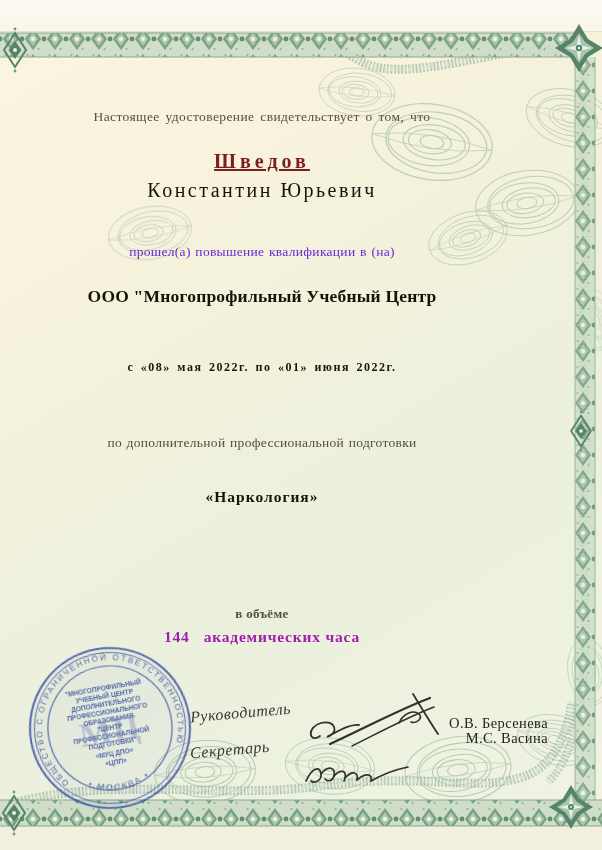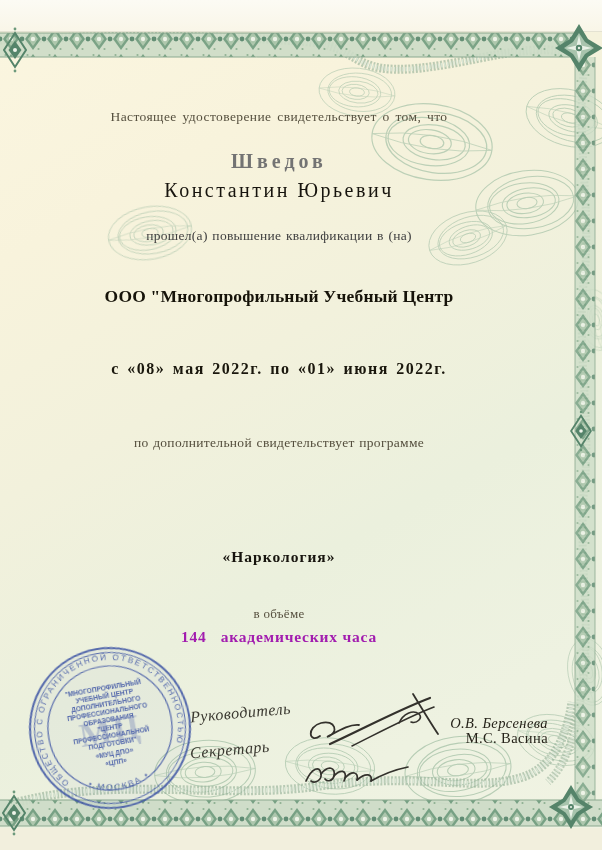--- a/index.html
+++ b/index.html
@@ -17,39 +17,39 @@
     position:absolute;left:0;top:0;width:602px;height:31px;
     background:linear-gradient(180deg,#fcfbf4 0%,#f9f6e8 100%);
     border-bottom:1px solid #e4e2d2;
   }
   .paper-bottom-margin{
     position:absolute;left:0;top:828px;width:602px;height:22px;
     background:#f2efdd;
   }
   svg.deco{position:absolute;left:0;top:0;width:602px;height:850px;z-index:1;}
   .textlayer{position:absolute;inset:0;z-index:2;}
-  .cline{position:absolute;left:0;width:524px;text-align:center;margin-left:17px;}
+  .cline{position:absolute;left:0;width:524px;text-align:center;}
   .intro{top:109px;font-size:13.5px;color:#56503f;letter-spacing:.4px;word-spacing:2px;}
-  .surname{top:150px;font-size:20px;font-weight:bold;color:#737373;letter-spacing:4px;}
+  .surname{top:150px;font-size:20px;font-weight:bold;color:#7f1d1d;letter-spacing:4px;text-decoration:underline;}
   .given{top:179px;font-size:20px;font-weight:normal;color:#17140e;letter-spacing:2.5px;}
-  .completion{top:228px;font-size:13.5px;color:#404040;letter-spacing:.3px;word-spacing:1px;}
+  .completion{top:244px;font-size:13.5px;color:#6d28d9;letter-spacing:.3px;word-spacing:1px;}
   .orgblock{top:285px;font-size:17.5px;font-weight:bold;color:#161309;line-height:22.5px;letter-spacing:.2px;}
-  .period{top:360px;font-size:16px;font-weight:bold;color:#1a170d;letter-spacing:1.5px;word-spacing:2px;}
+  .period{top:360px;font-size:12px;font-weight:bold;color:#1a170d;letter-spacing:1.5px;word-spacing:2px;}
   .programintro{top:435px;font-size:13.5px;color:#544e3d;letter-spacing:.3px;word-spacing:1px;}
-  .programname{top:548px;font-size:15.5px;font-weight:bold;color:#17140e;letter-spacing:1px;}
-  .volumelabel{top:606px;font-size:13px;color:#564f3e;letter-spacing:.3px;}
+  .programname{top:488px;font-size:15.5px;font-weight:bold;color:#17140e;letter-spacing:1px;}
+  .volumelabel{top:606px;font-size:13px;color:#564f3e;letter-spacing:.3px;font-weight:bold;}
   .volumevalue{top:628px;font-size:15.5px;font-weight:bold;color:#a21caf;letter-spacing:.8px;white-space:pre;}
   .official-label{
     position:absolute;left:190px;font-size:16px;font-style:italic;color:#3a3830;
     transform:rotate(-5deg);letter-spacing:.5px;
   }
   .head-label{top:704px;}
   .secretary-label{top:741px;}
   .official-name{position:absolute;right:54px;font-size:14.5px;color:#26231a;letter-spacing:.4px;}
-  .head-name{top:715px;font-style:italic;}
+  .head-name{top:715px;}
   .secretary-name{top:730px;}
 </style>
 </head>
 <body>
 
 <div class="paper"></div>
 <div class="paper-top-margin"></div>
 <div class="paper-bottom-margin"></div>
 
 <svg class="deco" viewBox="0 0 602 850" aria-hidden="true">
@@ -185,21 +185,21 @@
 
 <div class="textlayer">
   <div class="cline intro">Настоящее удостоверение свидетельствует о том, что</div>
   <div class="cline surname">Шведов</div>
   <div class="cline given">Константин Юрьевич</div>
   <div class="cline completion">прошел(а) повышение квалификации в (на)</div>
   <div class="cline orgblock">
     <div>ООО "Многопрофильный Учебный Центр</div>
   </div>
   <div class="cline period">с «08» мая 2022г. по «01» июня 2022г.</div>
-  <div class="cline programintro">по дополнительной свидетельствует программе</div>
+  <div class="cline programintro">по дополнительной профессиональной подготовки</div>
   <div class="cline programname">«Наркология»</div>
   <div class="cline volumelabel">в объёме</div>
   <div class="cline volumevalue">144   академических часа</div>
 
   <div class="official-label head-label">Руководитель</div>
   <div class="official-label secretary-label">Секретарь</div>
   <div class="official-name head-name">О.В. Берсенева</div>
   <div class="official-name secretary-name">М.С. Васина</div>
 </div>
 

